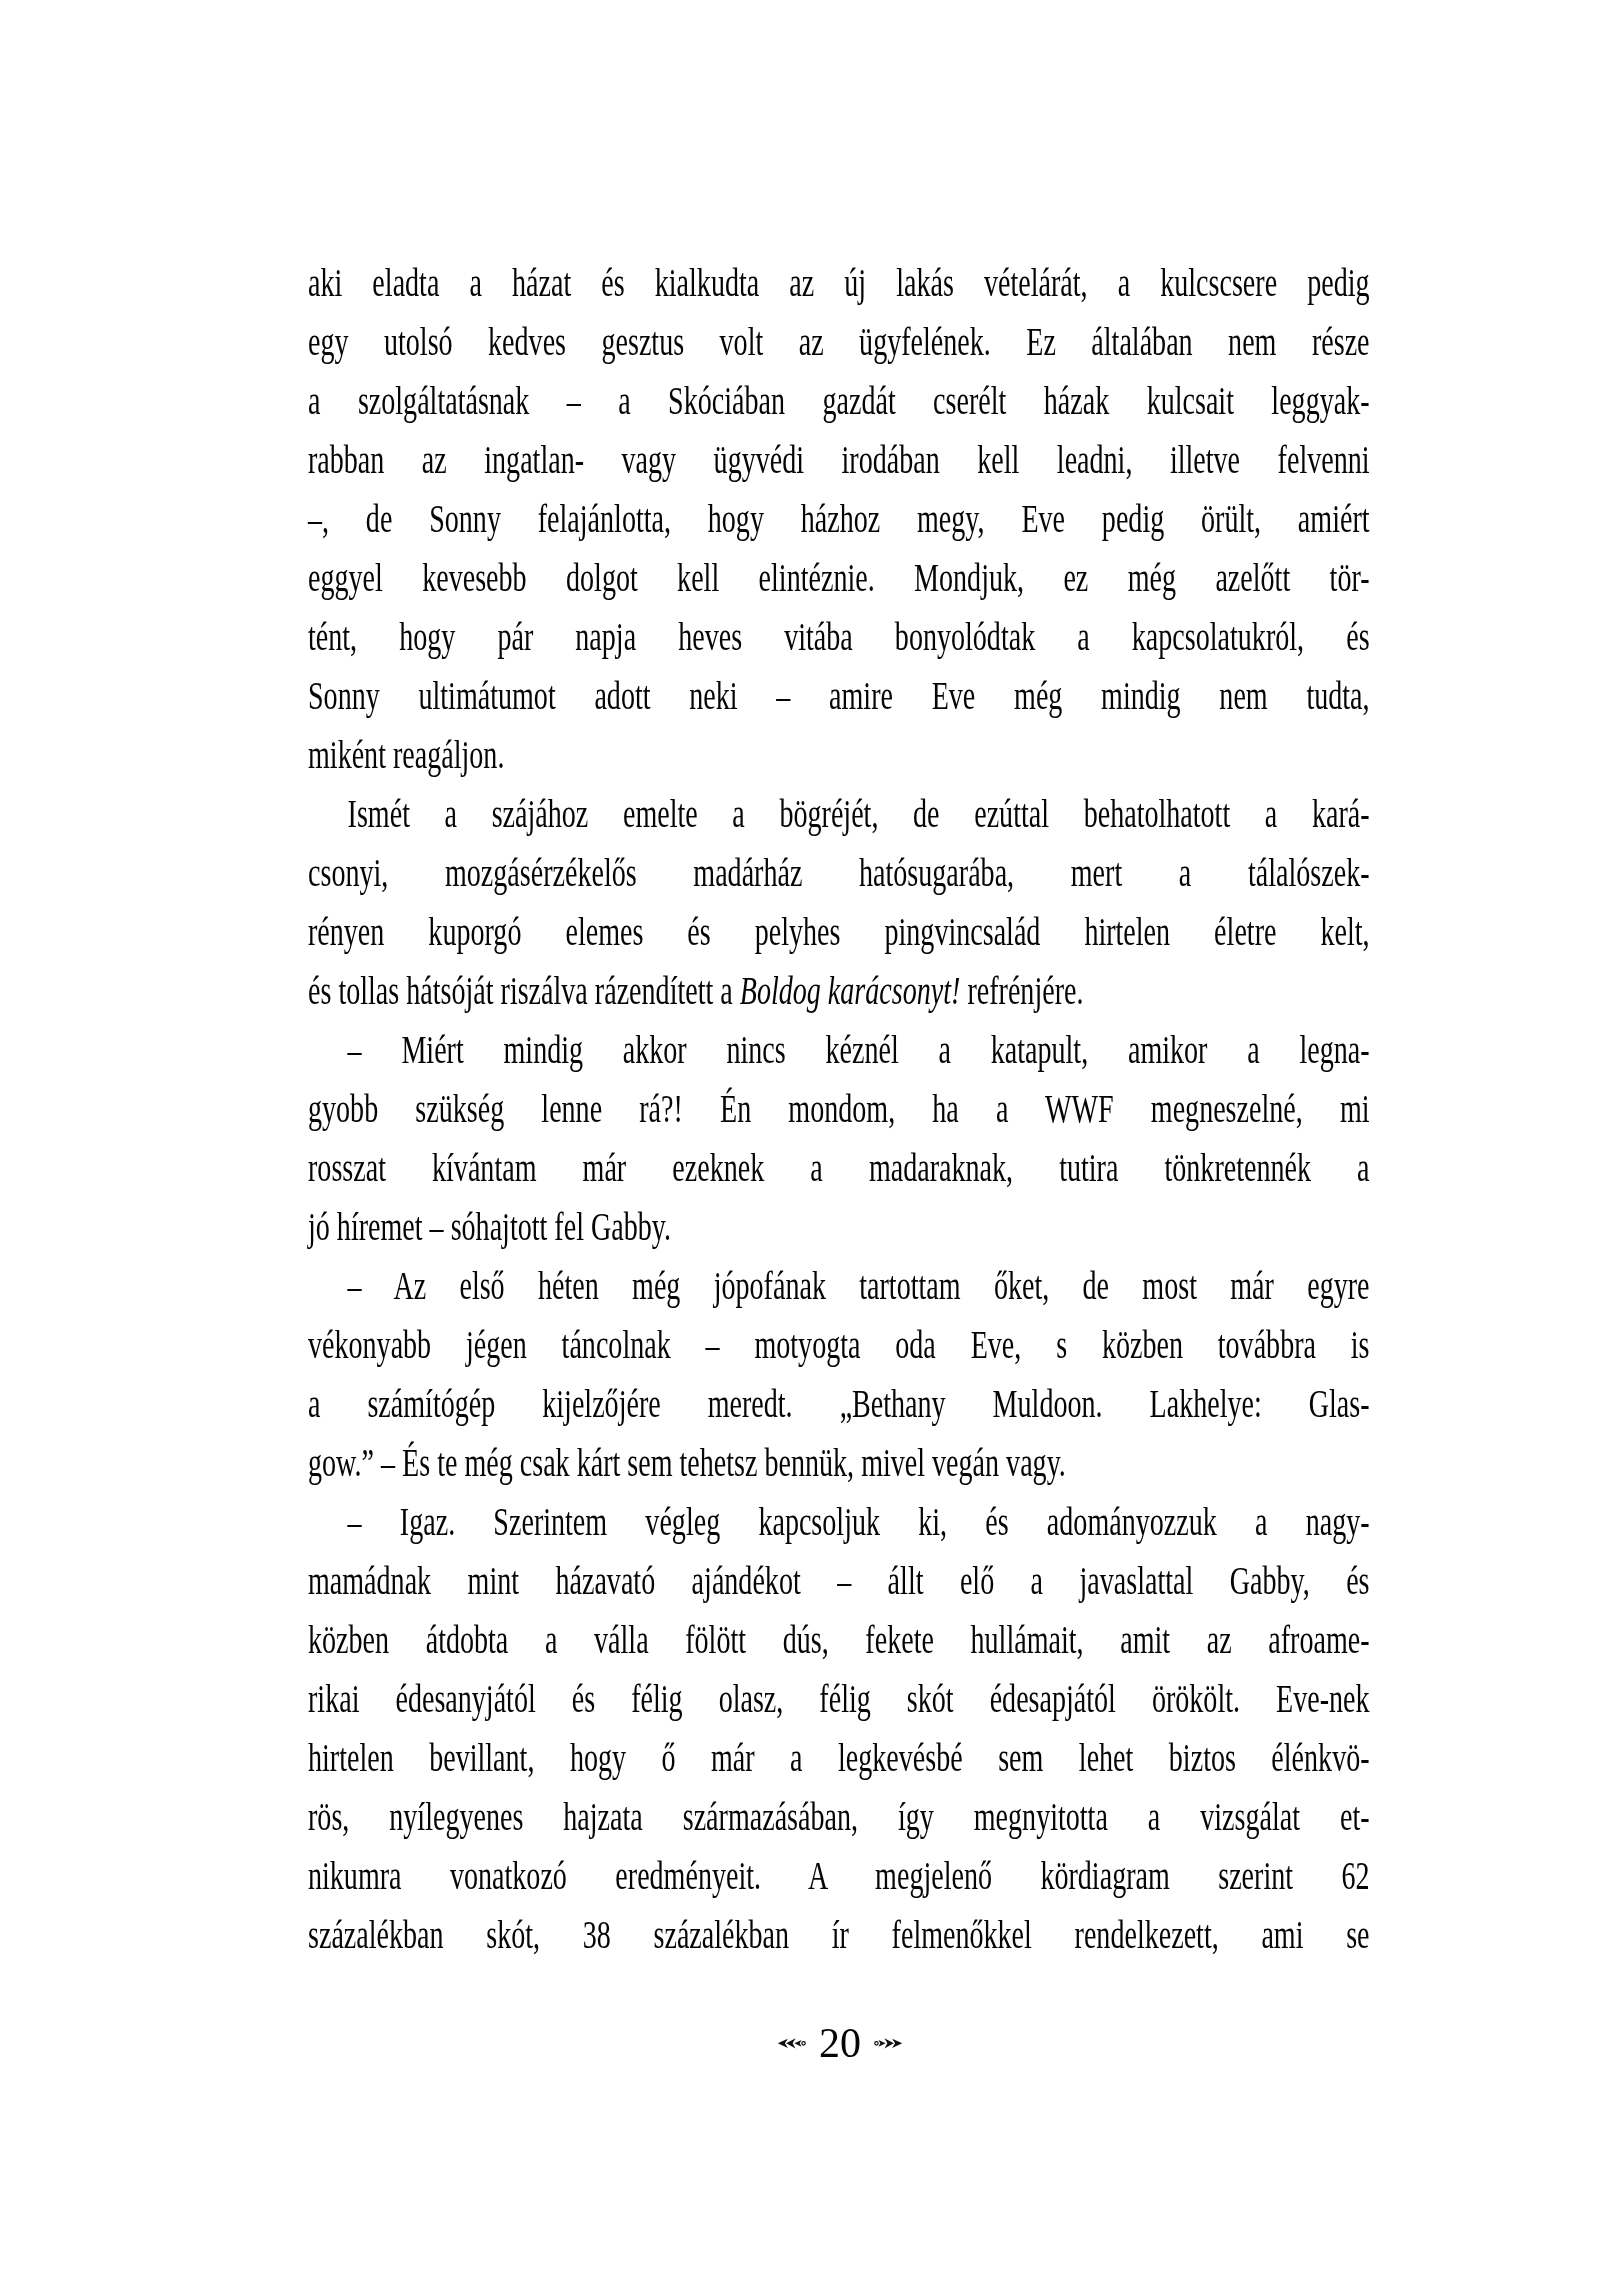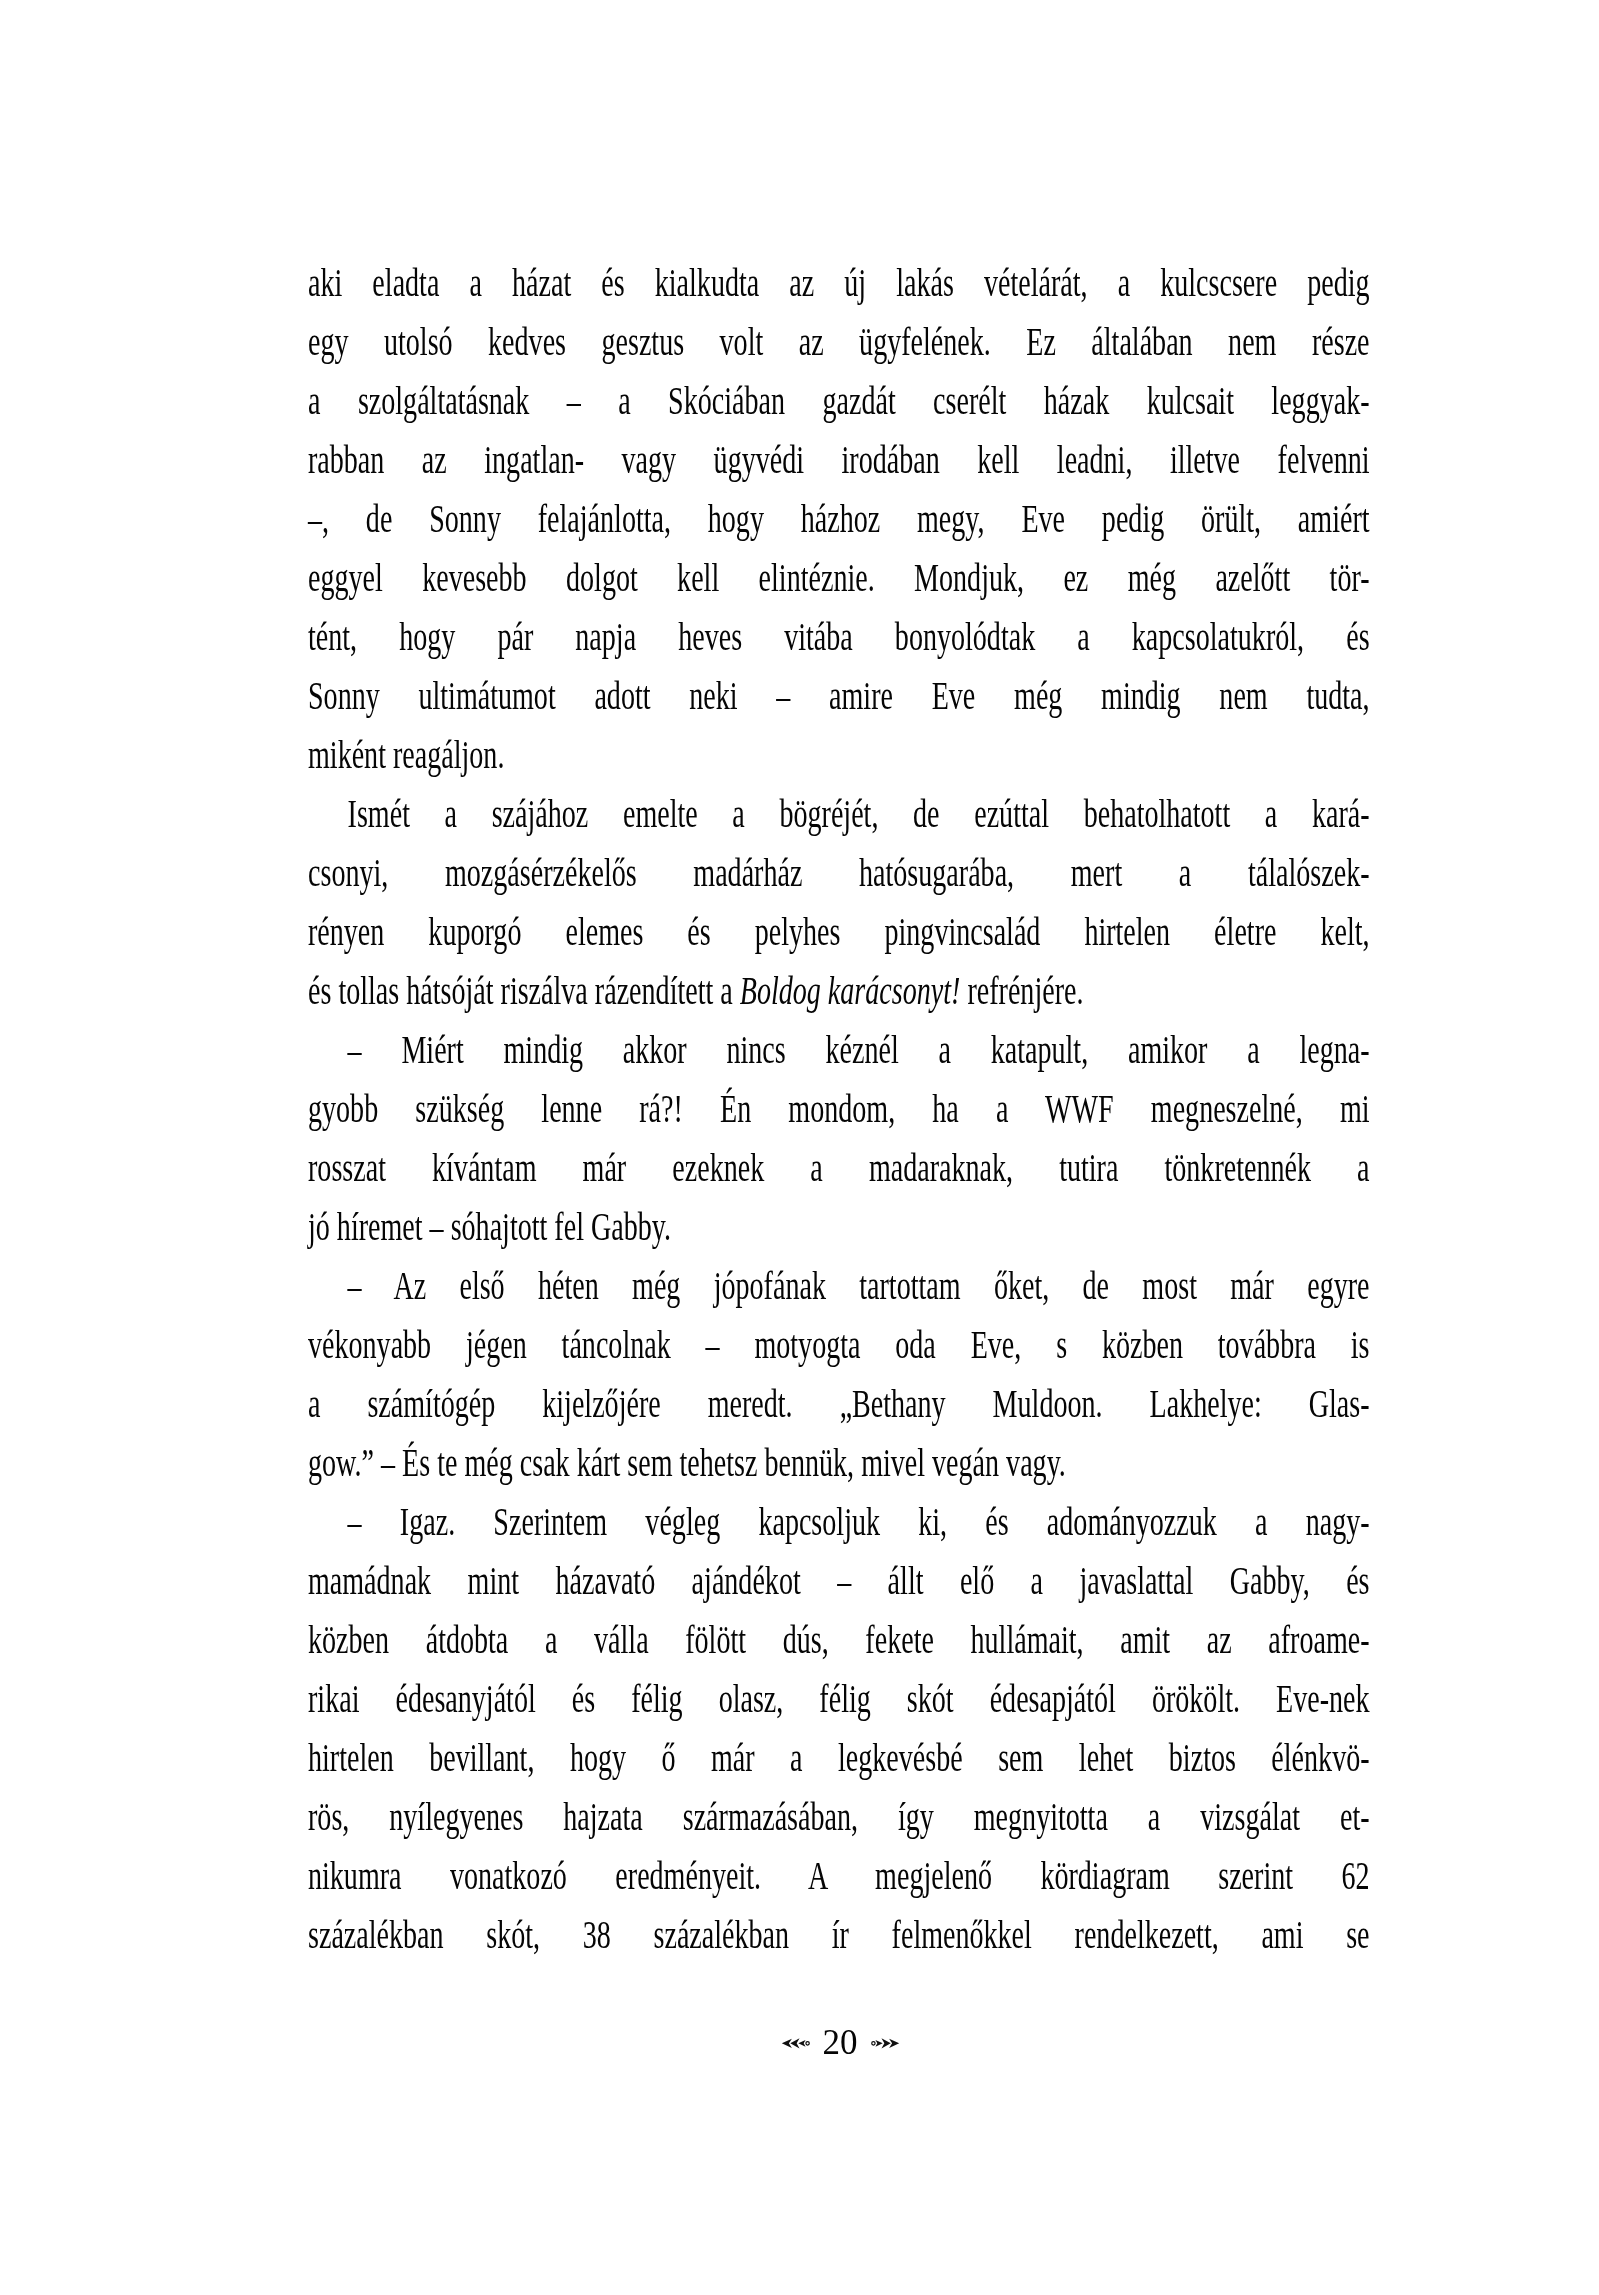--- a/index.html
+++ b/index.html
@@ -49,21 +49,21 @@
     position: absolute;
     left: 0;
     right: 0;
     top: 2023px;
     display: flex;
     align-items: center;
     justify-content: center;
     gap: 13px;
   }
   .page-num {
-    font-size: 35px;
+    font-size: 42px;
     line-height: 40px;
     color: #050505;
   }
   .orn {
     display: inline-flex;
     align-items: center;
   }
   .orn svg {
     display: block;
     width: 29px;

